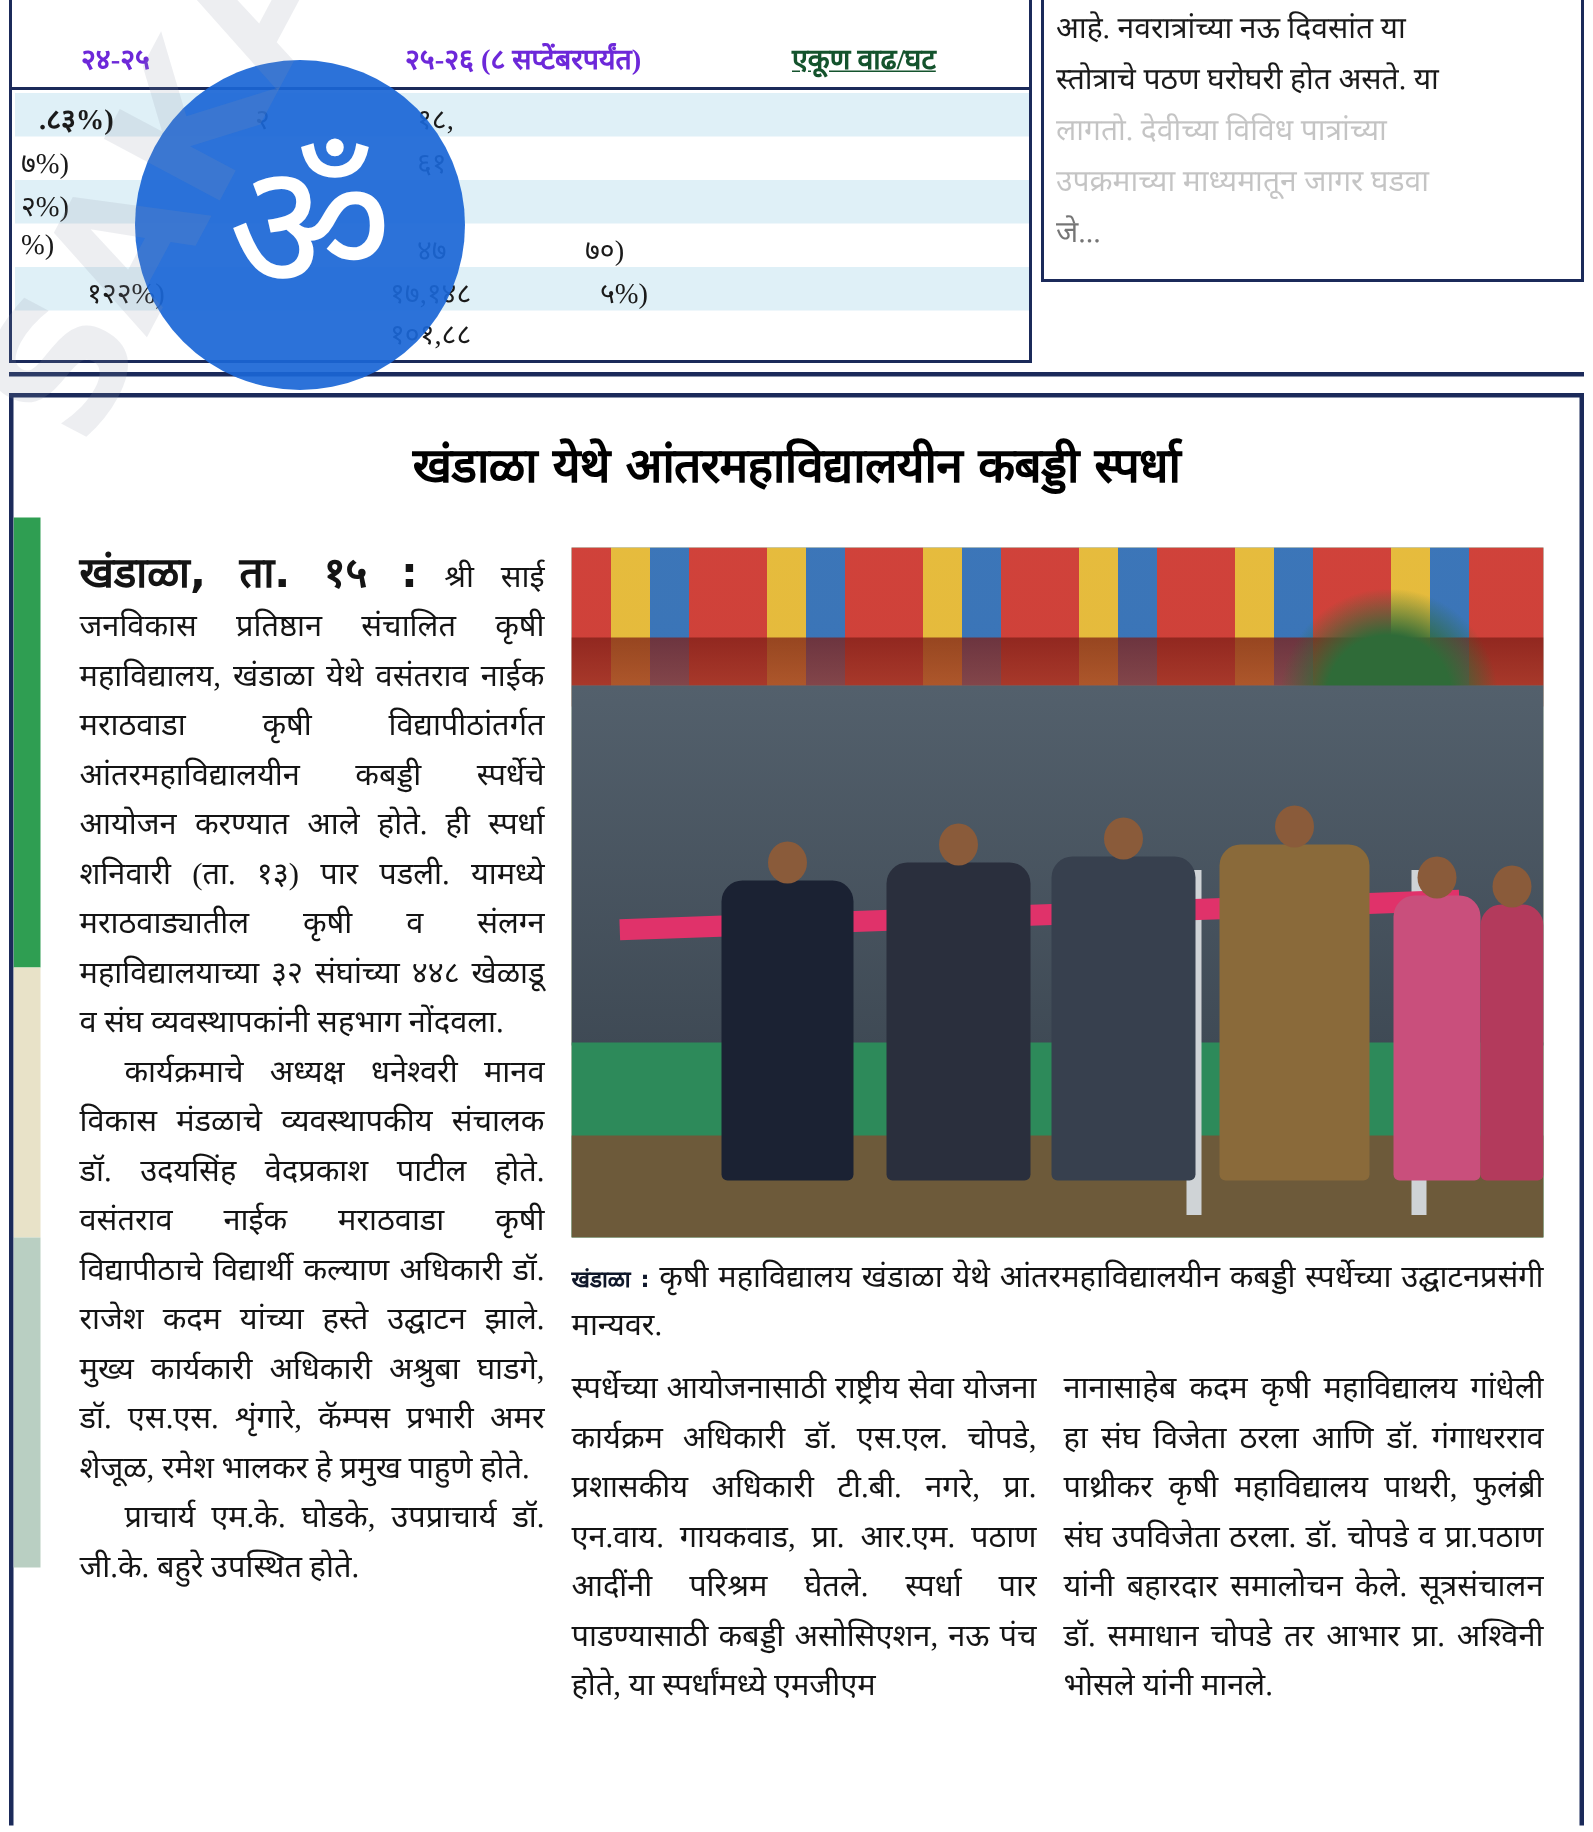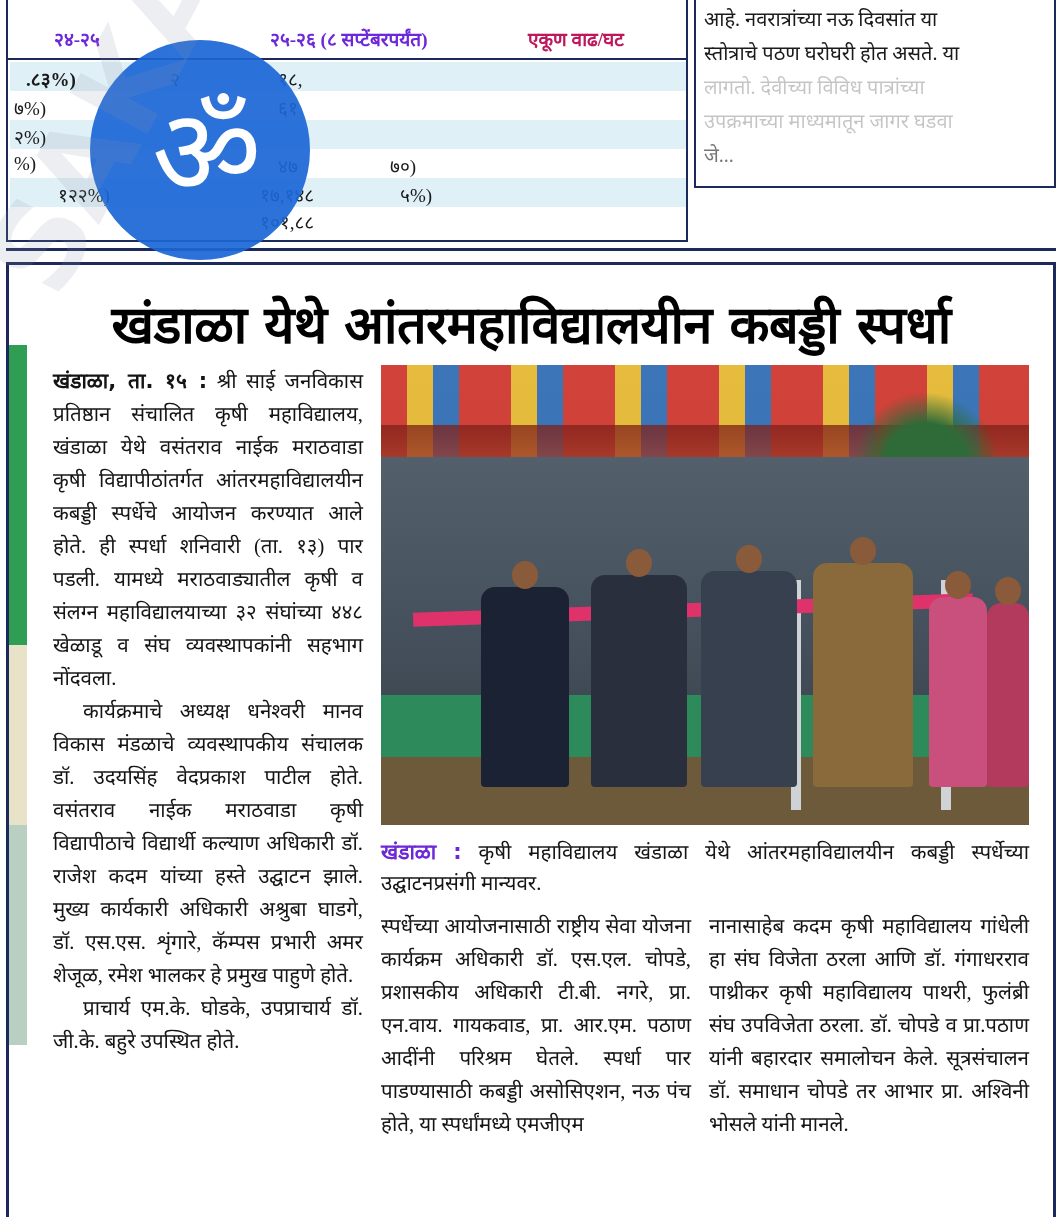--- a/index.html
+++ b/index.html
@@ -45,21 +45,21 @@
   }
   .thead-cell {
     position: absolute;
     top: 4px;
     font-family: "Liberation Serif", serif;
     font-weight: bold;
     font-size: 19px;
     color: #6d28d9;
     white-space: nowrap;
   }
-  .thead-cell.dark { color: #be185d; }
+  .thead-cell.dark { color: #14532d; text-decoration: underline; }
   .band {
     position: absolute;
     left: 2px;
     width: 678px;
     height: 29px;
   }
   .band.alt { background: #dff0f7; }
   .band-txt {
     position: absolute;
     font-size: 19px;
@@ -167,21 +167,21 @@
     background: #fff;
     overflow: hidden;
   }
   .headline {
     position: absolute;
     left: 0; top: 22px;
     width: 100%;
     text-align: center;
     font-family: "DejaVu Sans", sans-serif;
     font-weight: bold;
-    font-size: 52px;
+    font-size: 32px;
     color: #000;
     letter-spacing: -.5px;
   }
 
   
   .left-bleed {
     position: absolute;
     left: 0; top: 80px;
     width: 18px;
     height: 700px;
@@ -208,21 +208,21 @@
     left: 372px; top: 645px;
     width: 310px;
   }
   .col-right {
     left: 700px; top: 645px;
     width: 320px;
   }
   .lead {
     font-family: "DejaVu Sans", sans-serif;
     font-weight: bold;
-    font-size: 21px;
+    font-size: 28px;
   }
 
   
   .photo-wrap {
     position: absolute;
     left: 372px; top: 100px;
     width: 648px;
     height: 460px;
     overflow: hidden;
     background: #7b8d6a;
@@ -254,22 +254,22 @@
   }
   .caption {
     font-size: 20.5px;
     line-height: 31px;
     color: #141414;
     text-align: justify;
   }
   .cap-place {
     font-family: "DejaVu Sans", sans-serif;
     font-weight: bold;
-    color: #6d28d9;
-    font-size: 21px;
+    color: #0f172a;
+    font-size: 15px;
   }
 </style>
 </head>
 <body>
 
 <div class="top-strip">
 
   <div class="tbl-box">
     <div class="tbl-head">
       <span class="thead-cell" style="left:46px;">२४-२५</span>

